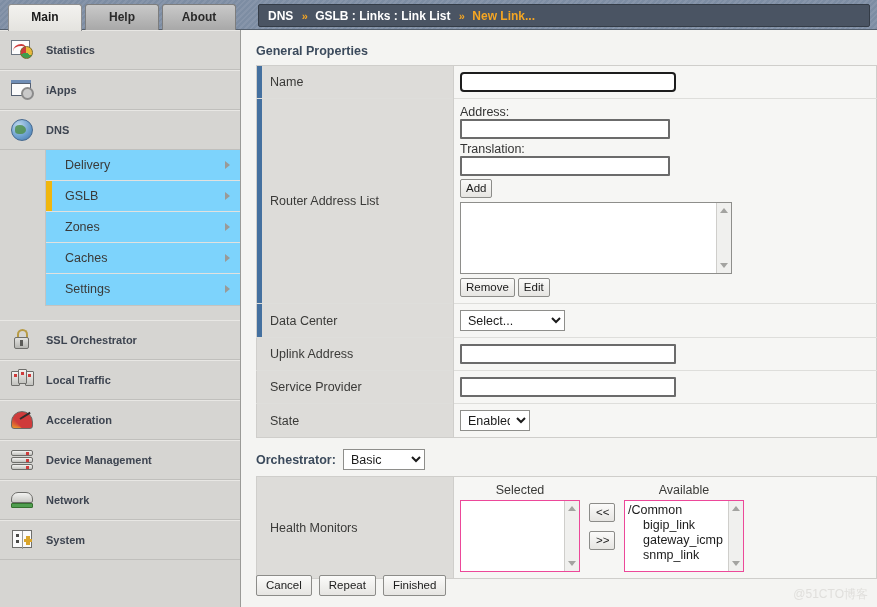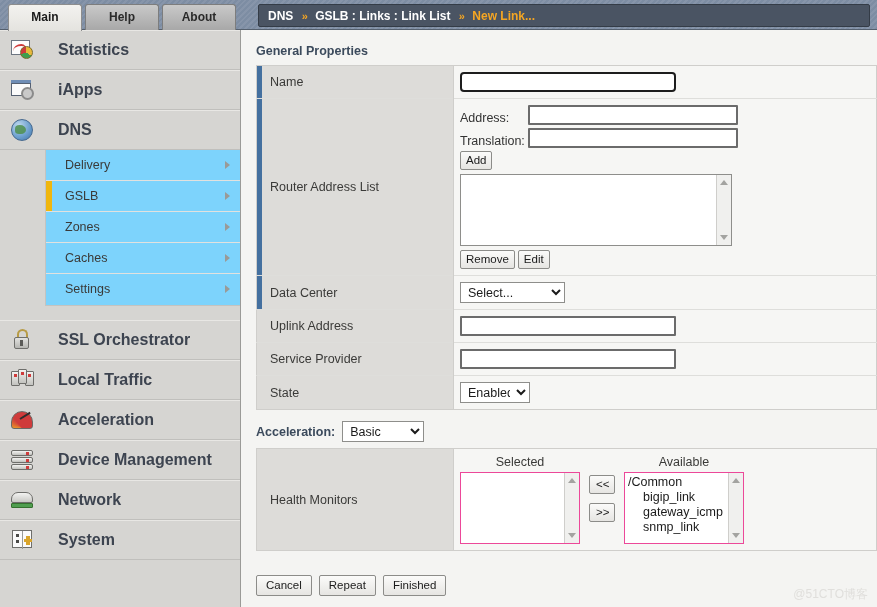--- a/index.html
+++ b/index.html
@@ -82,22 +82,22 @@
     position: relative;
     height: 40px;
     display: flex; align-items: center;
     padding-left: 10px;
     border-bottom: 1px solid #c0bfbc;
     border-top: 1px solid #e8e7e4;
     background: #d6d5d2;
     cursor: pointer;
   }
   .nav-label {
-    font-size: 16px; font-weight: bold; color: #3d4450;
-    margin-left: 22px;
+    font-size: 11px; font-weight: bold; color: #3d4450;
+    margin-left: 10px;
   }
   .nav-icon {
     width: 26px; height: 24px;
     position: relative; flex: 0 0 26px;
   }
 
   
   .ic-stat-box {
     position:absolute; left:1px; top:2px; width:19px; height:15px;
     background:#fdfdfd; border:1px solid #6d7682;
@@ -288,21 +288,21 @@
     font-family: "Liberation Sans", sans-serif; font-size: 12px;
     padding: 0 4px; outline: none;
   }
   .tinput.plain {
     border: 2px solid #6b6b6b; border-radius: 1px;
   }
   .w-name { width: 216px; }
   .w-addr { width: 210px; }
   .w-uplink { width: 216px; }
 
-  .rowline { display: flex; align-items: flex-end; margin-bottom: 3px; }
+  .rowline { display: flex; align-items: flex-start; margin-bottom: 3px; flex-direction: column; }
   .rowline .cap {
     font-size: 12.5px; color: #333;
     width: 68px; display: inline-block;
   }
 
   .btn {
     font-family: "Liberation Sans", sans-serif;
     font-size: 11.5px; color: #1b1b1b;
     background: linear-gradient(to bottom,#fbfbfa,#e6e5e2);
     border: 1px solid #8c8c89;
@@ -613,21 +613,21 @@
         <td class="val">
           <select class="sel w-state">
             <option>Enabled</option>
           </select>
         </td>
       </tr>
     </tbody>
       </table>
 
     <div class="cfgrow">
-      <span class="cfglbl">Acceleration:</span>
+      <span class="cfglbl">Orchestrator:</span>
       <select class="sel w-cfg">
         <option>Basic</option>
       </select>
     </div>
 
     <table class="ftable">
       <tbody>
           <tr>
         <td class="lbl" style="height:102px">Health Monitors</td>
         <td class="val">

